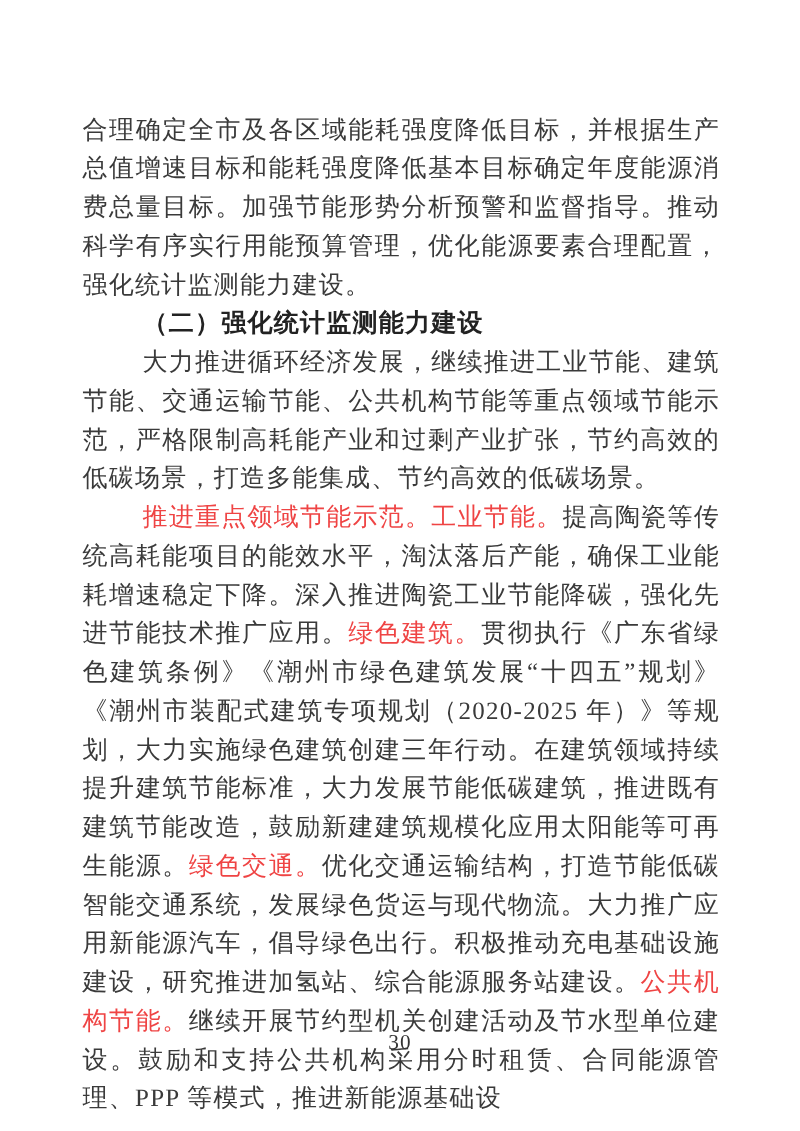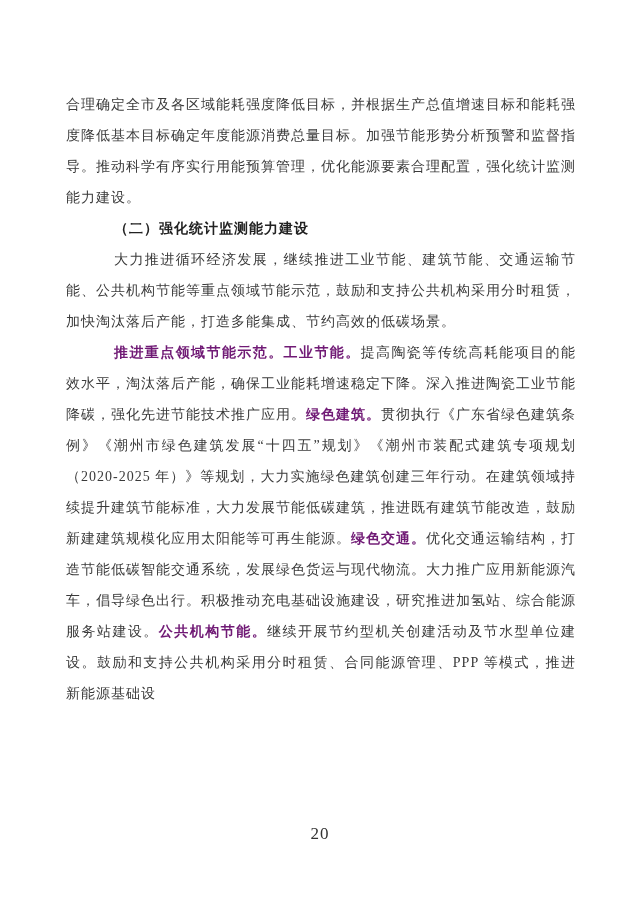--- a/index.html
+++ b/index.html
@@ -14,35 +14,35 @@
     background: #ffffff;
     overflow: hidden;
     font-family: "Liberation Serif", "DejaVu Serif", serif;
   }
   .content {
     position: absolute;
     top: 89px;
     left: 66px;
     width: 510px;
     color: #3a3a3a;
-    font-size: 14px;
+    font-size: 20px;
     line-height: 31px;
     letter-spacing: 1px;
     text-align: justify;
   }
   .para {
     margin: 0;
     padding: 0;
   }
   .para.indent {
     text-indent: 48px;
   }
   .run-bold {
-    font-weight: bold;
-    color: #701a75;
+    font-weight: normal;
+    color: #ef4444;
   }
   .run-regular {
     font-weight: normal;
   }
   .heading-text {
     font-weight: bold;
     color: #222222;
   }
   .page-number {
     position: absolute;
@@ -59,21 +59,21 @@
 <body>
 
 <div class="page">
 
   <div class="content">
 
     <p class="para"><span class="run-regular">合理确定全市及各区域能耗强度降低目标，并根据生产总值增速目标和能耗强度降低基本目标确定年度能源消费总量目标。加强节能形势分析预警和监督指导。推动科学有序实行用能预算管理，优化能源要素合理配置，强化统计监测能力建设。</span></p>
 
     <p class="para indent"><span class="heading-text">（二）强化统计监测能力建设</span></p>
 
-    <p class="para indent"><span class="run-regular">大力推进循环经济发展，继续推进工业节能、建筑节能、交通运输节能、公共机构节能等重点领域节能示范，鼓励和支持公共机构采用分时租赁，加快淘汰落后产能，打造多能集成、节约高效的低碳场景。</span></p>
+    <p class="para indent"><span class="run-regular">大力推进循环经济发展，继续推进工业节能、建筑节能、交通运输节能、公共机构节能等重点领域节能示范，严格限制高耗能产业和过剩产业扩张，节约高效的低碳场景，打造多能集成、节约高效的低碳场景。</span></p>
 
     <p class="para indent"><span class="run-bold">推进重点领域节能示范。工业节能。</span><span class="run-regular">提高陶瓷等传统高耗能项目的能效水平，淘汰落后产能，确保工业能耗增速稳定下降。深入推进陶瓷工业节能降碳，强化先进节能技术推广应用。</span><span class="run-bold">绿色建筑。</span><span class="run-regular">贯彻执行《广东省绿色建筑条例》《潮州市绿色建筑发展“十四五”规划》《潮州市装配式建筑专项规划（2020-2025 年）》等规划，大力实施绿色建筑创建三年行动。在建筑领域持续提升建筑节能标准，大力发展节能低碳建筑，推进既有建筑节能改造，鼓励新建建筑规模化应用太阳能等可再生能源。</span><span class="run-bold">绿色交通。</span><span class="run-regular">优化交通运输结构，打造节能低碳智能交通系统，发展绿色货运与现代物流。大力推广应用新能源汽车，倡导绿色出行。积极推动充电基础设施建设，研究推进加氢站、综合能源服务站建设。</span><span class="run-bold">公共机构节能。</span><span class="run-regular">继续开展节约型机关创建活动及节水型单位建设。鼓励和支持公共机构采用分时租赁、合同能源管理、PPP 等模式，推进新能源基础设</span></p>
 
   </div>
 
-  <div class="page-number">20</div>
+  <div class="page-number">30</div>
 
 </div>
 
 </body></html>

